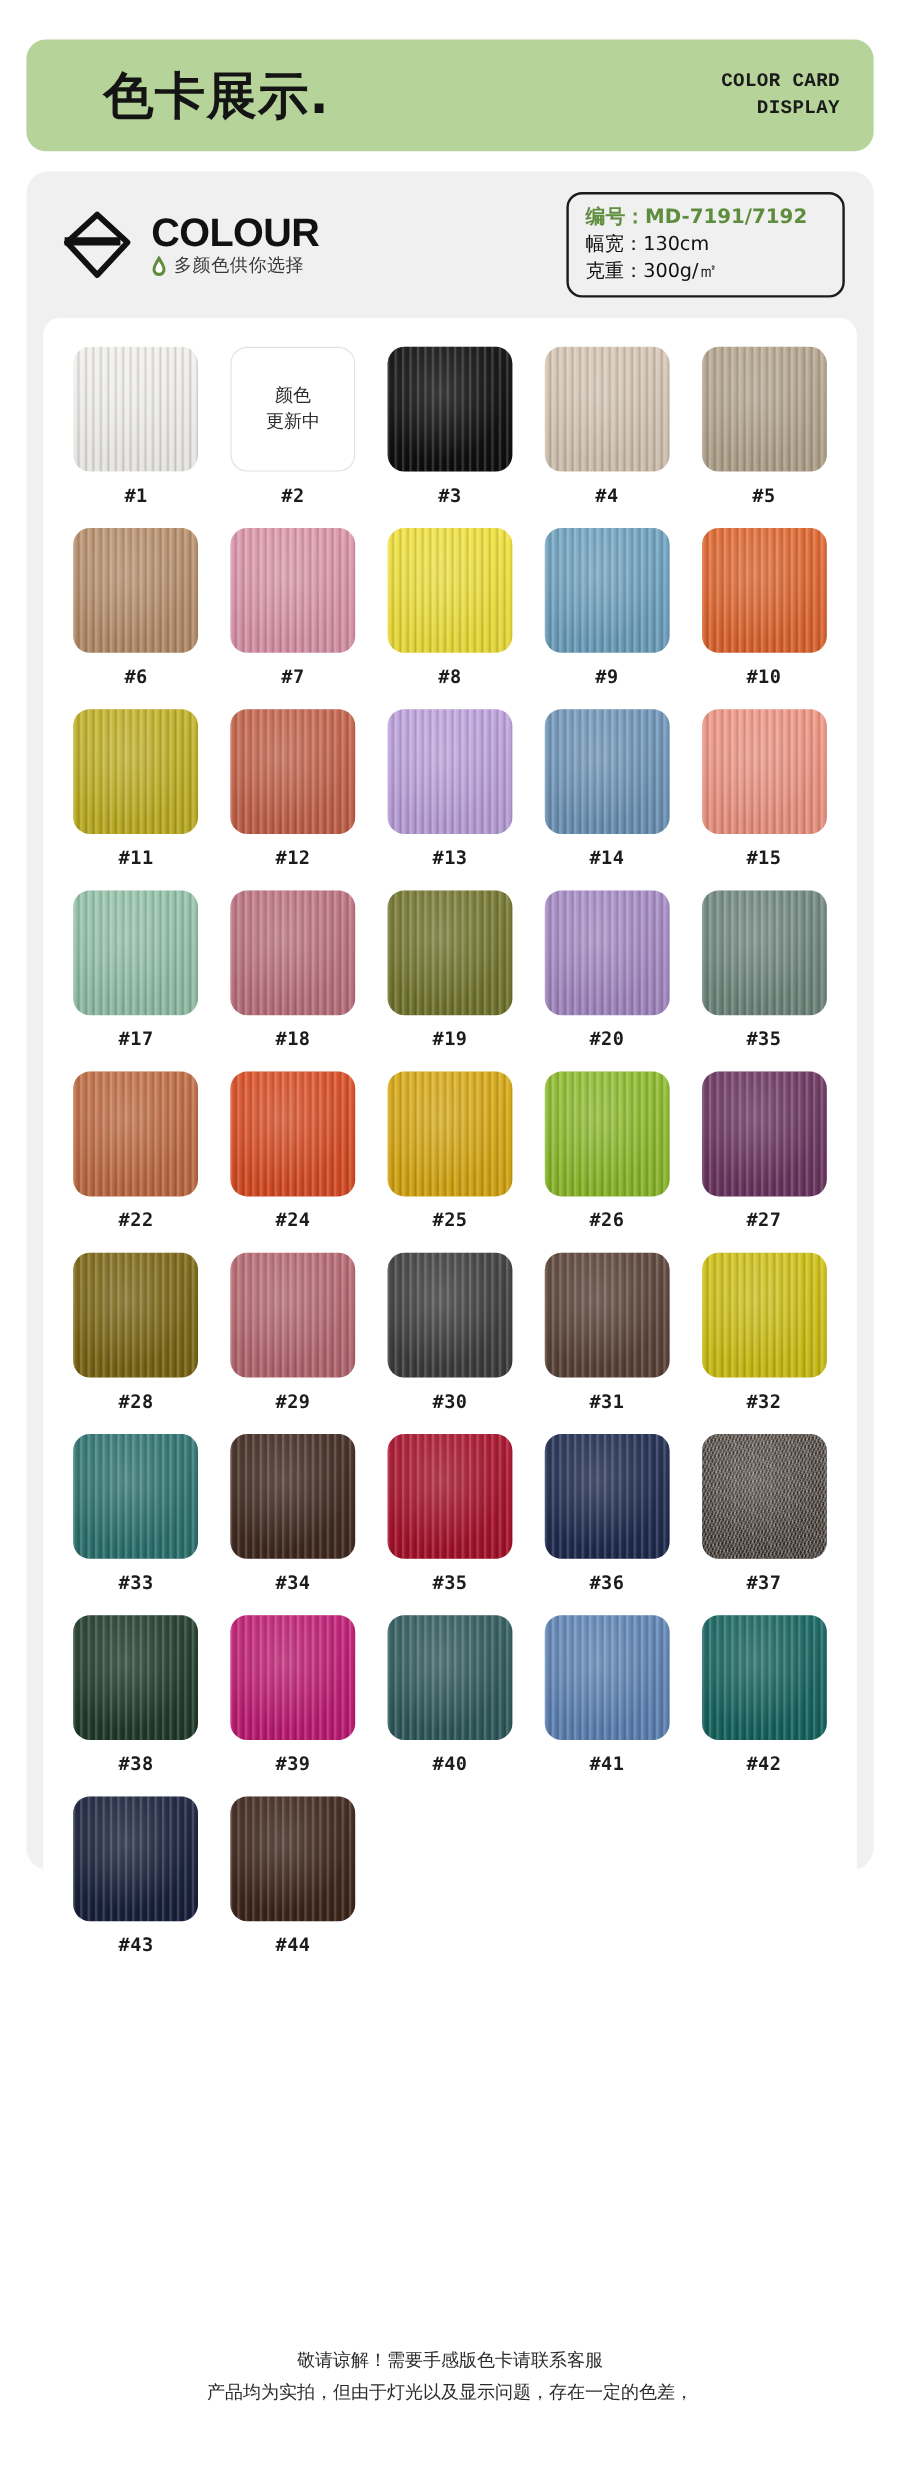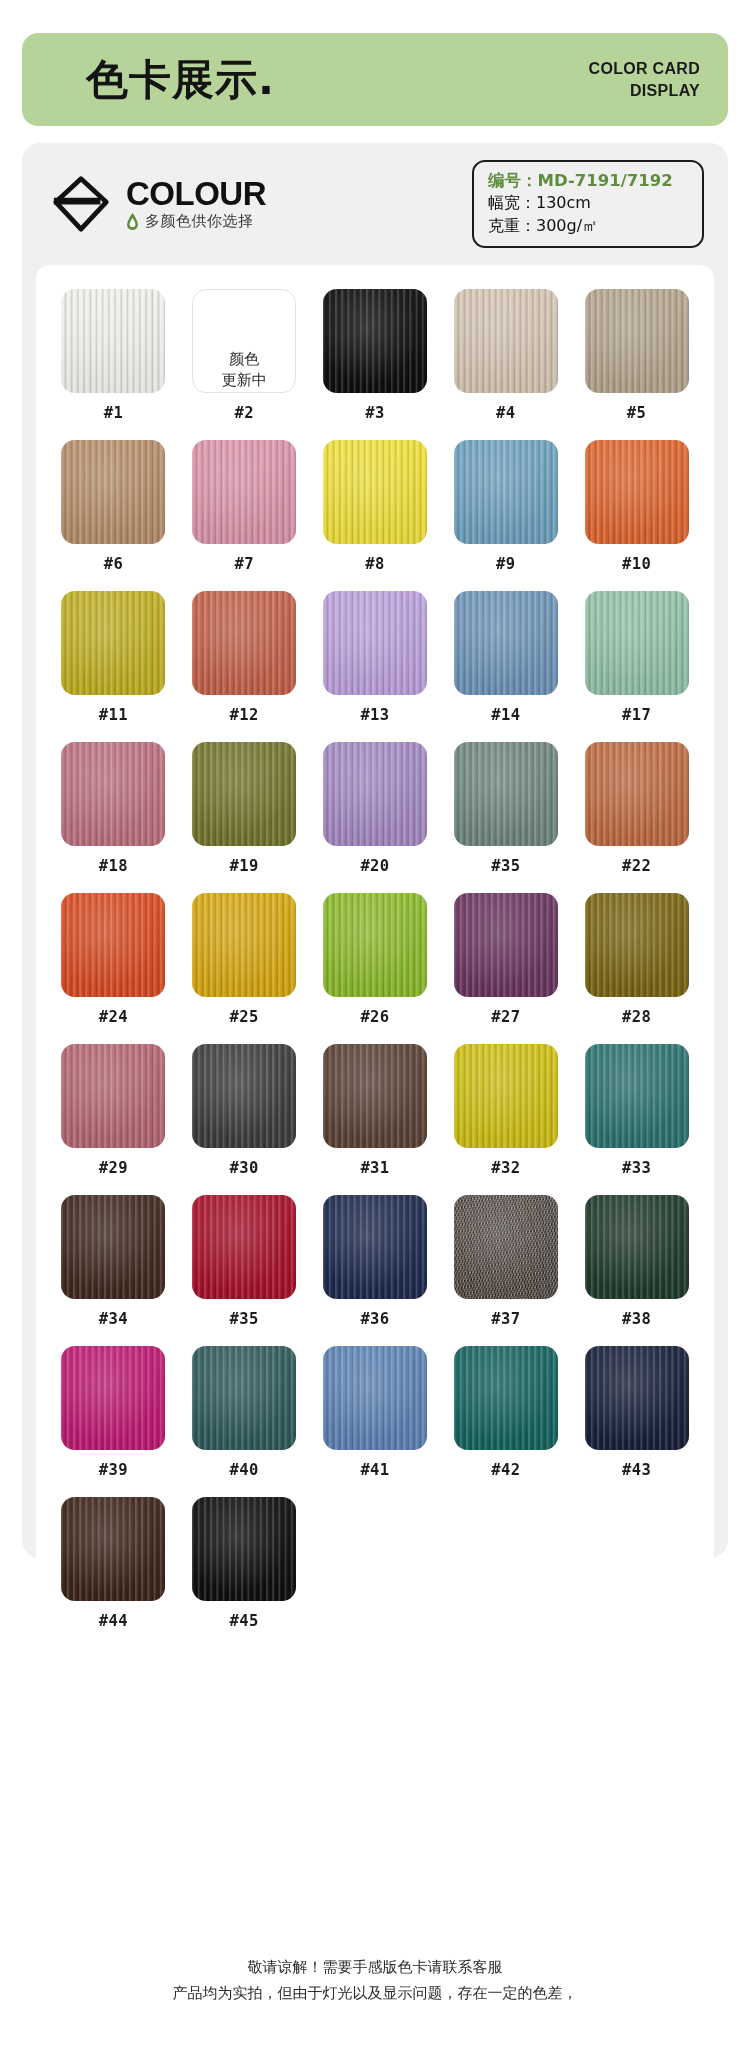--- a/index.html
+++ b/index.html
@@ -40,21 +40,21 @@
     font-family: "DejaVu Sans", "Liberation Sans", sans-serif;
     margin-left: 36px;
   }
   .header-sub {
     text-align: right;
     font-size: 16px;
     font-weight: 700;
     color: #1a1a1a;
     line-height: 1.35;
     letter-spacing: 0.3px;
-    font-family: Liberation Sans, sans-serif;
+    font-family: Liberation Mono, monospace;
   }
 
   
   .main-card {
     position: absolute;
     left: 22px;
     top: 143px;
     width: 706px;
     height: 1415px;
     background: #f0f0f0;
@@ -267,21 +267,21 @@
     <div class="swatch-panel">
       <div class="swatch-grid" id="swatch-grid">
           <div class="swatch-cell">
             <div class="swatch-chip" style="background: rgb(242, 241, 237);">
               <div class="ribs"></div>
               <div class="sheen"></div>
             </div>
             <div class="swatch-label">#1</div>
           </div>
           <div class="swatch-cell">
-            <div class="swatch-chip placeholder" style="background: rgb(255, 255, 255); align-items: flex-end;">
+            <div class="swatch-chip placeholder" style="background: rgb(255, 255, 255);">
               <div class="placeholder-text">
                 <div>颜色</div>
                 <div>更新中</div>
               </div>
             </div>
             <div class="swatch-label">#2</div>
           </div>
           <div class="swatch-cell">
             <div class="swatch-chip" style="background: rgb(13, 13, 13);">
               <div class="ribs"></div>
@@ -360,20 +360,27 @@
             <div class="swatch-label">#13</div>
           </div>
           <div class="swatch-cell">
             <div class="swatch-chip" style="background: rgb(110, 149, 184);">
               <div class="ribs"></div>
               <div class="sheen"></div>
             </div>
             <div class="swatch-label">#14</div>
           </div>
           <div class="swatch-cell">
+            <div class="swatch-chip" style="background: rgb(239, 149, 131);">
+              <div class="ribs"></div>
+              <div class="sheen"></div>
+            </div>
+            <div class="swatch-label">#15</div>
+          </div>
+          <div class="swatch-cell">
             <div class="swatch-chip" style="background: rgb(147, 194, 169);">
               <div class="ribs"></div>
               <div class="sheen"></div>
             </div>
             <div class="swatch-label">#17</div>
           </div>
           <div class="swatch-cell">
             <div class="swatch-chip" style="background: rgb(189, 114, 128);">
               <div class="ribs"></div>
               <div class="sheen"></div>
@@ -547,27 +554,20 @@
               <div class="sheen"></div>
             </div>
             <div class="swatch-label">#43</div>
           </div>
           <div class="swatch-cell">
             <div class="swatch-chip" style="background: rgb(61, 36, 25);">
               <div class="ribs"></div>
               <div class="sheen"></div>
             </div>
             <div class="swatch-label">#44</div>
-          </div>
-          <div class="swatch-cell">
-            <div class="swatch-chip" style="background: rgb(14, 14, 14);">
-              <div class="ribs"></div>
-              <div class="sheen"></div>
-            </div>
-            <div class="swatch-label">#45</div>
           </div>
         </div>
     </div>
 
     <div class="footer-note">
       <div>敬请谅解！需要手感版色卡请联系客服</div>
       <div>产品均为实拍，但由于灯光以及显示问题，存在一定的色差，</div>
     </div>
 
   </div>

